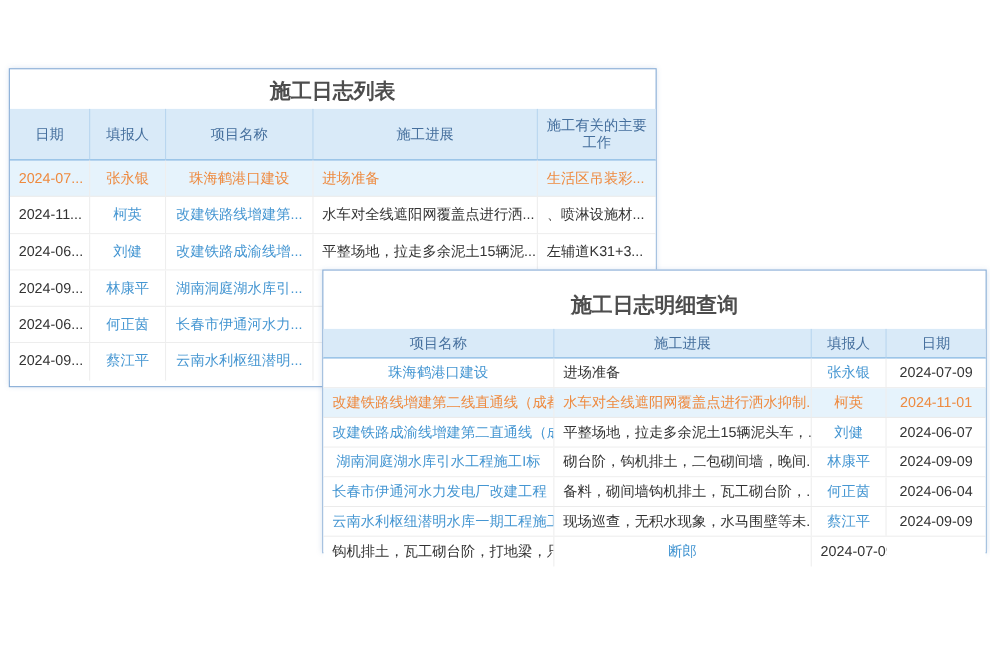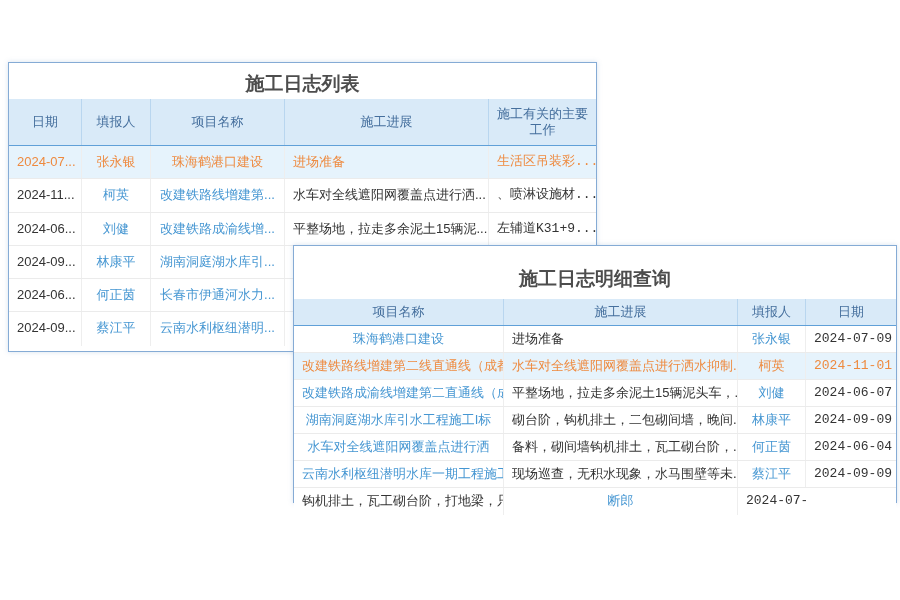--- a/index.html
+++ b/index.html
@@ -62,21 +62,21 @@
   }
   .tr:last-child{border-bottom:none;}
   .td{
     font-size:13px;
     white-space:nowrap;
     overflow:hidden;
     padding:0 8px;
     color:var(--body-text);
     border-right:1px solid #eeeeee;
   }
-  .td:last-child{border-right:none;font-family:Liberation Mono, monospace;}
+  .td:last-child{border-right:none;}
   .td.center{text-align:center;}
   .td.link{color:var(--link-blue);text-align:center;}
   .tr.highlight{background:var(--highlight-bg);}
   .tr.highlight .td{color:var(--accent-orange);}
 
   
   #panel-list{left:8px;top:62px;width:589px;height:290px;}
   #panel-list .panel-title{height:36px;line-height:41px;}
   #panel-list .thead{grid-template-columns:73px 69px 134px 204px 1fr;height:47px;}
   #panel-list .tr{grid-template-columns:73px 69px 134px 204px 1fr;height:33.3px;}
@@ -115,21 +115,21 @@
         <div class="td center link">柯英</div>
         <div class="td link">改建铁路线增建第...</div>
         <div class="td">水车对全线遮阳网覆盖点进行洒...</div>
         <div class="td">、喷淋设施材...</div>
       </div>
       <div class="tr">
         <div class="td center">2024-06...</div>
         <div class="td center link">刘健</div>
         <div class="td link">改建铁路成渝线增...</div>
         <div class="td">平整场地，拉走多余泥土15辆泥...</div>
-        <div class="td">左辅道K31+9...</div>
+        <div class="td">左辅道K31+3...</div>
       </div>
       <div class="tr">
         <div class="td center">2024-09...</div>
         <div class="td center link">林康平</div>
         <div class="td link">湖南洞庭湖水库引...</div>
         <div class="td"></div>
         <div class="td"></div>
       </div>
       <div class="tr">
         <div class="td center">2024-06...</div>
@@ -176,21 +176,21 @@
         <div class="td center link">刘健</div>
         <div class="td center">2024-06-07</div>
       </div>
       <div class="tr">
         <div class="td link">湖南洞庭湖水库引水工程施工I标</div>
         <div class="td">砌台阶，钩机排土，二包砌间墙，晚间...</div>
         <div class="td center link">林康平</div>
         <div class="td center">2024-09-09</div>
       </div>
       <div class="tr">
-        <div class="td link">水车对全线遮阳网覆盖点进行洒</div>
+        <div class="td link">长春市伊通河水力发电厂改建工程</div>
         <div class="td">备料，砌间墙钩机排土，瓦工砌台阶，...</div>
         <div class="td center link">何正茵</div>
         <div class="td center">2024-06-04</div>
       </div>
       <div class="tr">
         <div class="td link">云南水利枢纽潜明水库一期工程施工I标</div>
         <div class="td">现场巡查，无积水现象，水马围壁等未...</div>
         <div class="td center link">蔡江平</div>
         <div class="td center">2024-09-09</div>
       </div>

